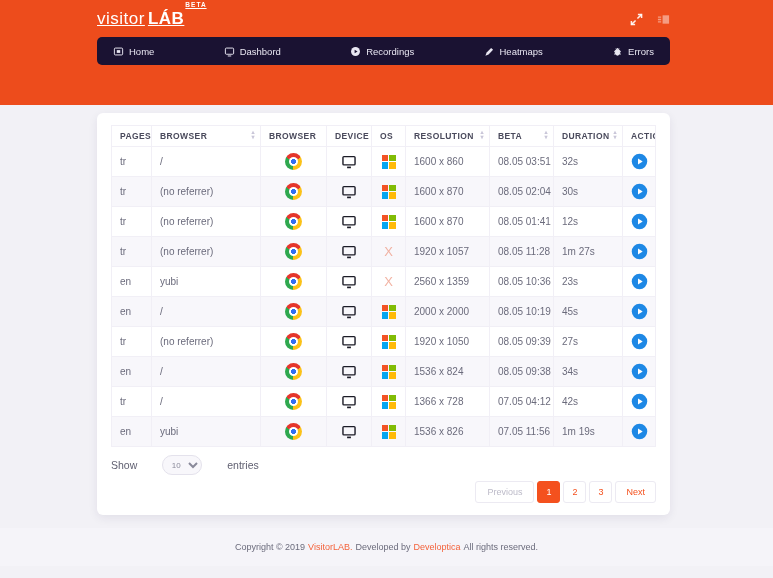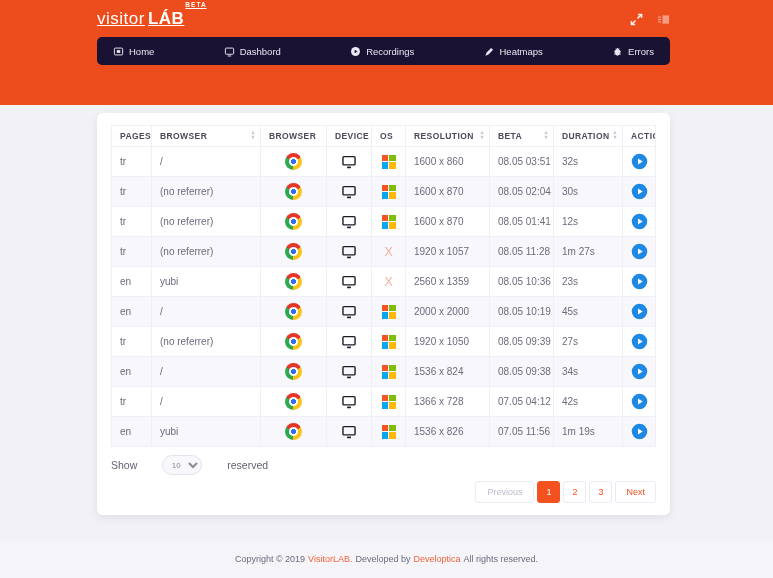--- a/index.html
+++ b/index.html
@@ -84,21 +84,21 @@
   .page-btn {
     min-width: 18px; padding: 5px 8px; font-size: 9px; text-align: center;
     background: #fff; border: 1px solid #eceaf2; border-radius: 3px; cursor: pointer;
     font-family: "Liberation Sans", sans-serif; color: #f4511e;
   }
   .page-btn.prev { color: #bcbac8; padding: 5px 11px; }
   .page-btn.active { background: #f4511e; border-color: #f4511e; color: #fff; }
   .page-btn.next { padding: 5px 10px; }
   
   .footer {
-    position: absolute; bottom: 0; left: 0; width: 100%; height: 38px;
+    position: absolute; bottom: 12px; left: 0; width: 100%; height: 38px;
     display: flex; align-items: center; justify-content: center;
     background: #f5f4f9; font-size: 9px; color: #6b6b7c;
   }
   .footer .orange { color: #f4633c; }
   .footer span { margin: 0 1.5px; }
 </style>
 </head>
 <body>
 
 <div class="header">
@@ -403,21 +403,21 @@
                     <circle cx="9" cy="9" r="8.2" fill="#1e88e5"></circle>
                     <path d="M7.4 5.8v6.4L12.4 9z" fill="#fff"></path>
                   </svg></button></td>
             </tr>
           </tbody>
       </table>
 
       <div class="show-row">
         <span>Show</span>
         <select class="show-select" id="show-select"><option>10</option></select>
-        <span>reserved</span>
+        <span>entries</span>
       </div>
 
       <div class="pagination">
         <button class="page-btn prev">Previous</button>
         <button class="page-btn active">1</button>
         <button class="page-btn">2</button>
         <button class="page-btn">3</button>
         <button class="page-btn next">Next</button>
       </div>
     </div>

